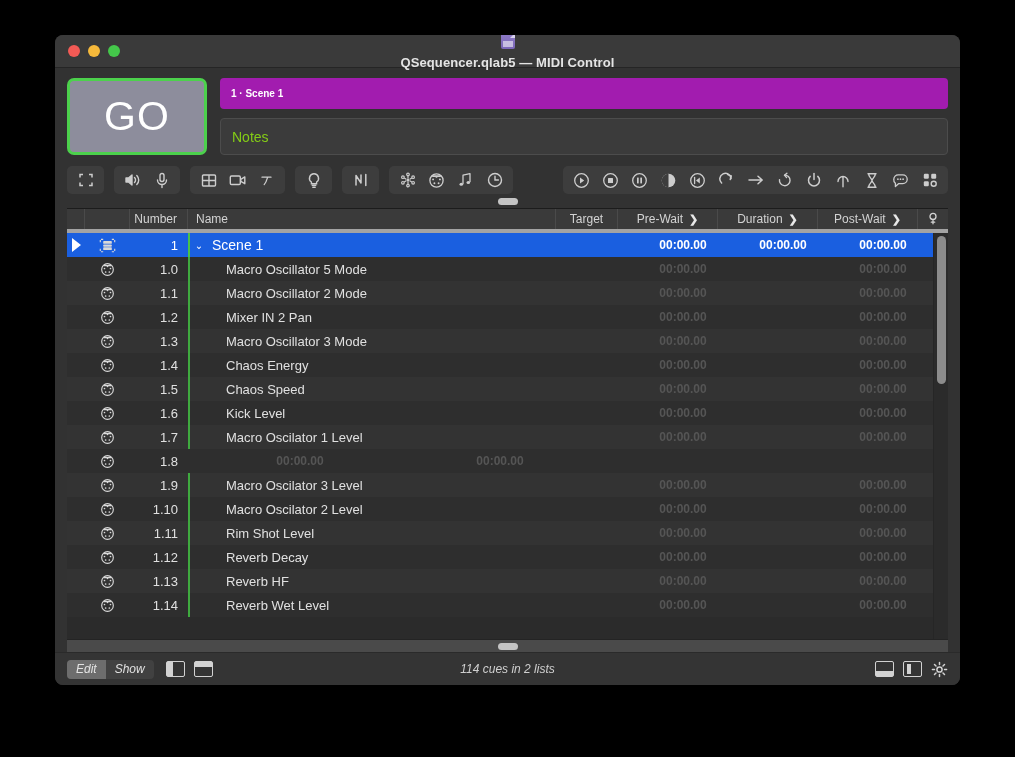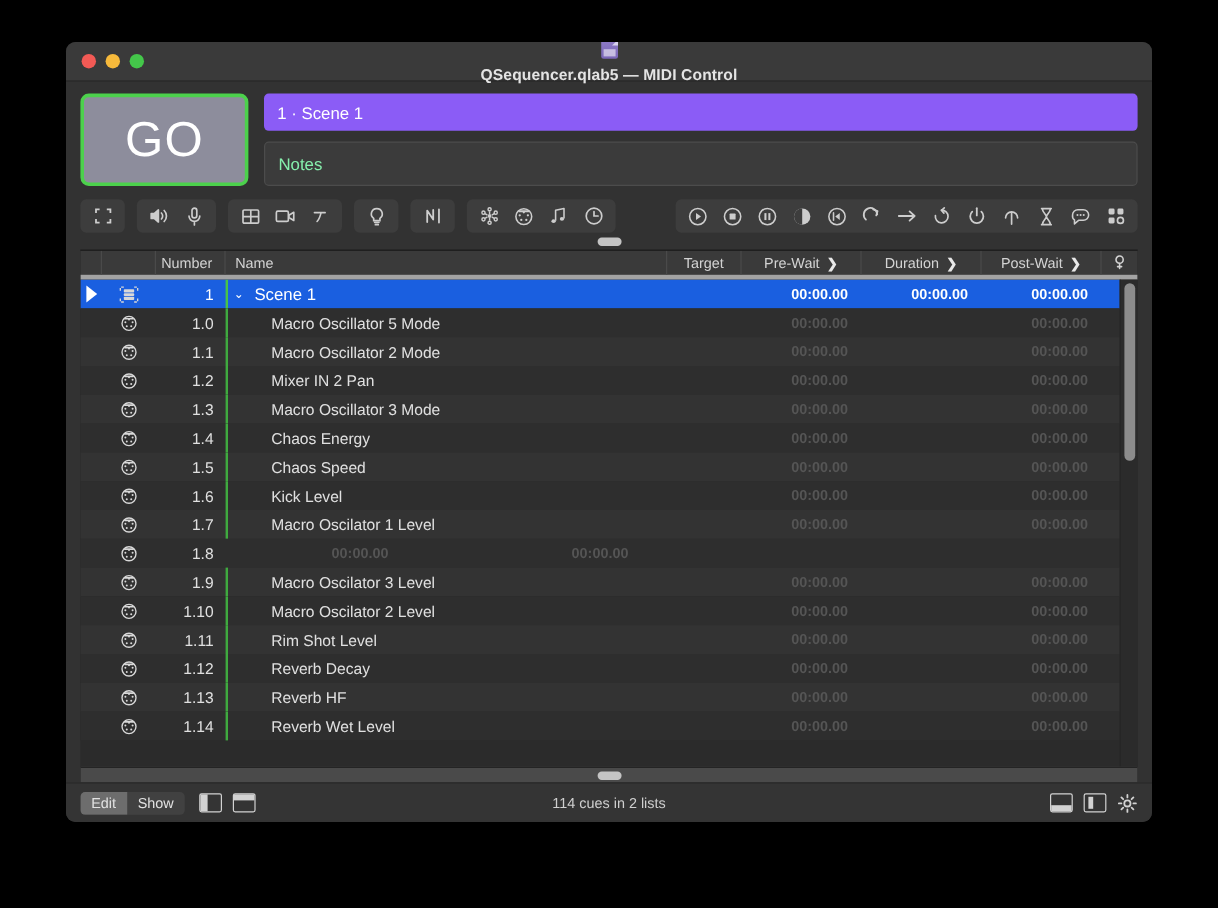--- a/index.html
+++ b/index.html
@@ -81,34 +81,34 @@
     border-radius: 7px;
     display: flex; align-items: center; justify-content: center;
     color: #ffffff;
     font-size: 41px;
     letter-spacing: 1px;
     flex: 0 0 auto;
   }
   #fields { flex: 1; display: flex; flex-direction: column; gap: 9px; }
   #cue-name-field {
     height: 31px;
-    background: #8b5cf6;
+    background: #a21caf;
     border-radius: 4px;
     display: flex; align-items: center;
     padding: 0 11px;
-    font-size: 14px; font-weight: normal; color: #ffffff;
+    font-size: 10px; font-weight: bold; color: #ffffff;
   }
   #notes-field {
     height: 37px;
     background: #3b3b3b;
     border: 1px solid #4c4c4c;
     border-radius: 4px;
     display: flex; align-items: center;
     padding: 0 11px;
-    font-size: 14px; color: #86efac;
+    font-size: 14px; color: #84cc16;
   }
 
   
   #toolbar {
     display: flex; align-items: center;
     gap: 10px;
     padding: 11px 12px 0 12px;
     flex: 0 0 auto;
   }
   .tb-group {
@@ -252,20 +252,21 @@
 
   
   #statusbar {
     height: 33px;
     background: #343434;
     border-top: 1px solid #2a2a2a;
     display: flex; align-items: center;
     padding: 16px 12px;
     flex: 0 0 auto;
     position: relative;
+    font-style: italic;
   }
   #seg {
     display: flex;
     border-radius: 4px;
     overflow: hidden;
     height: 19px;
     background: #414141;
   }
   .seg-btn {
     padding: 0 9px;

